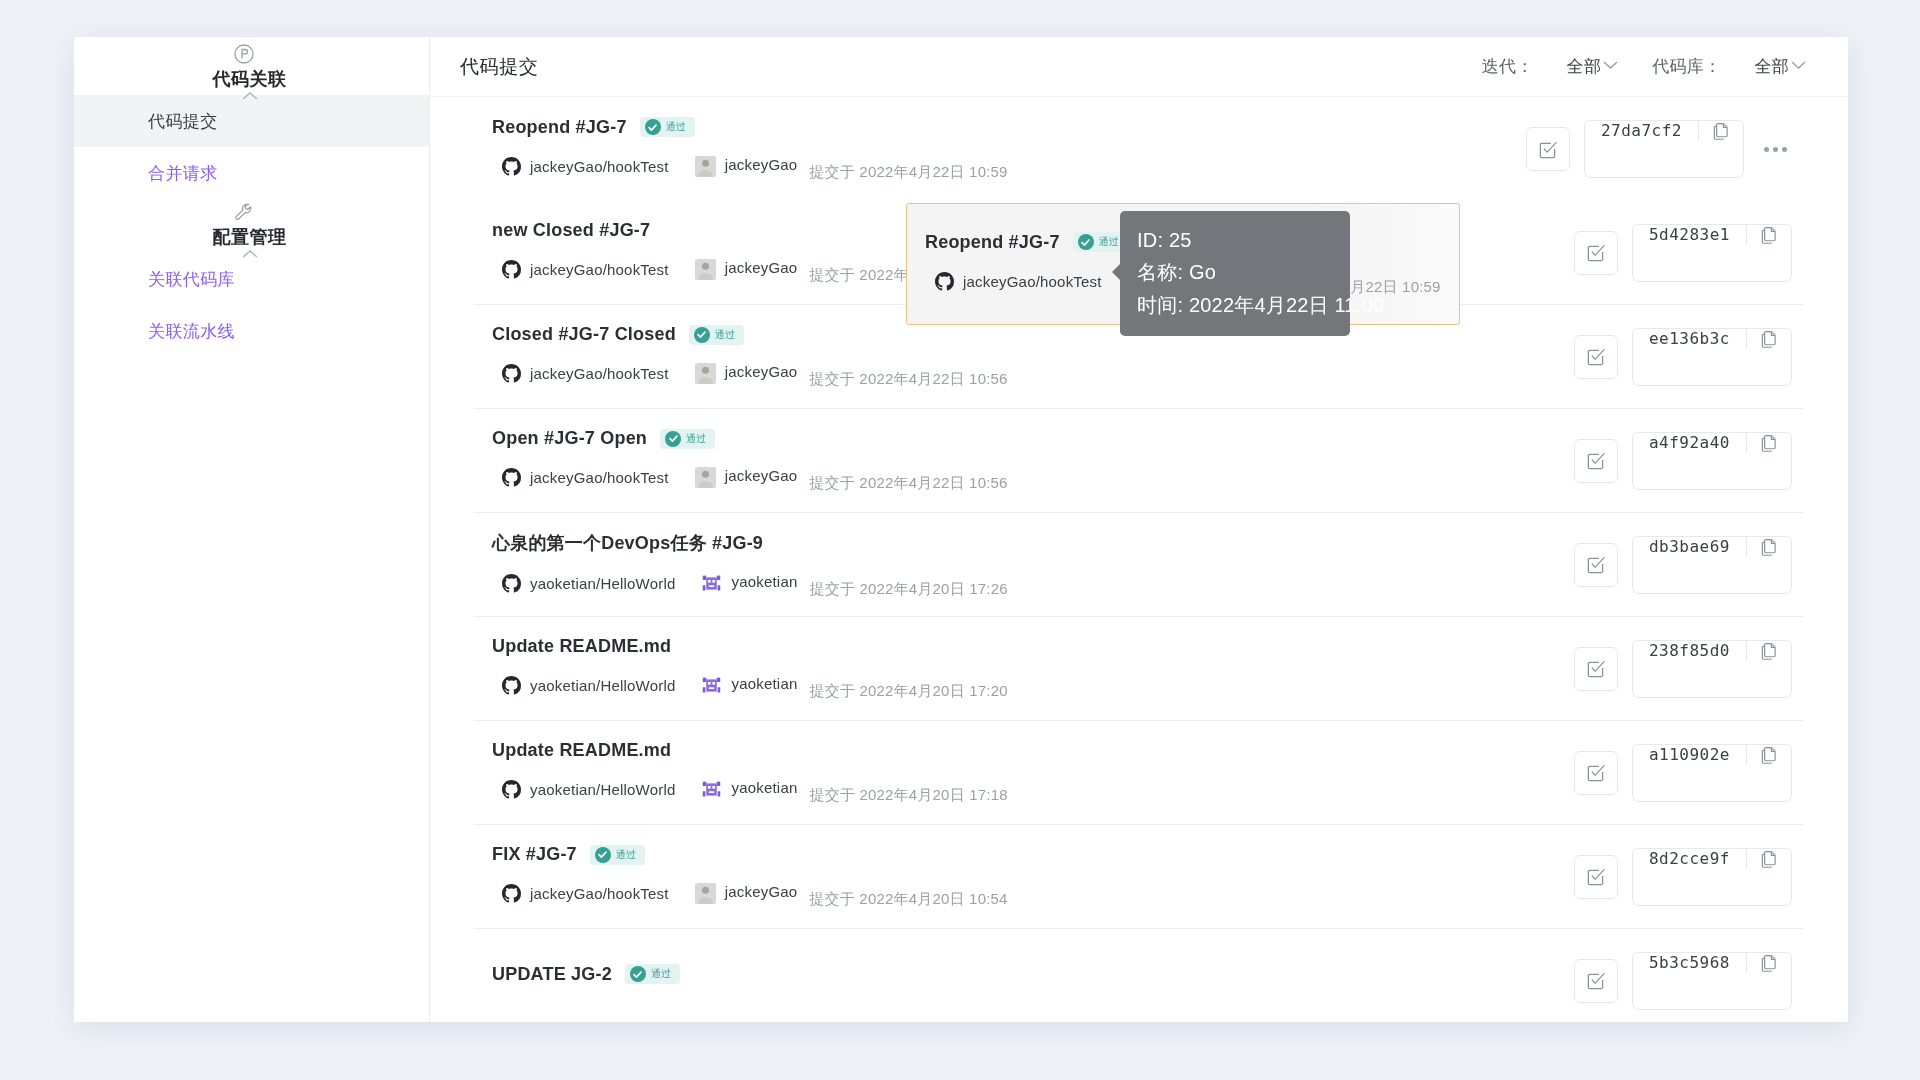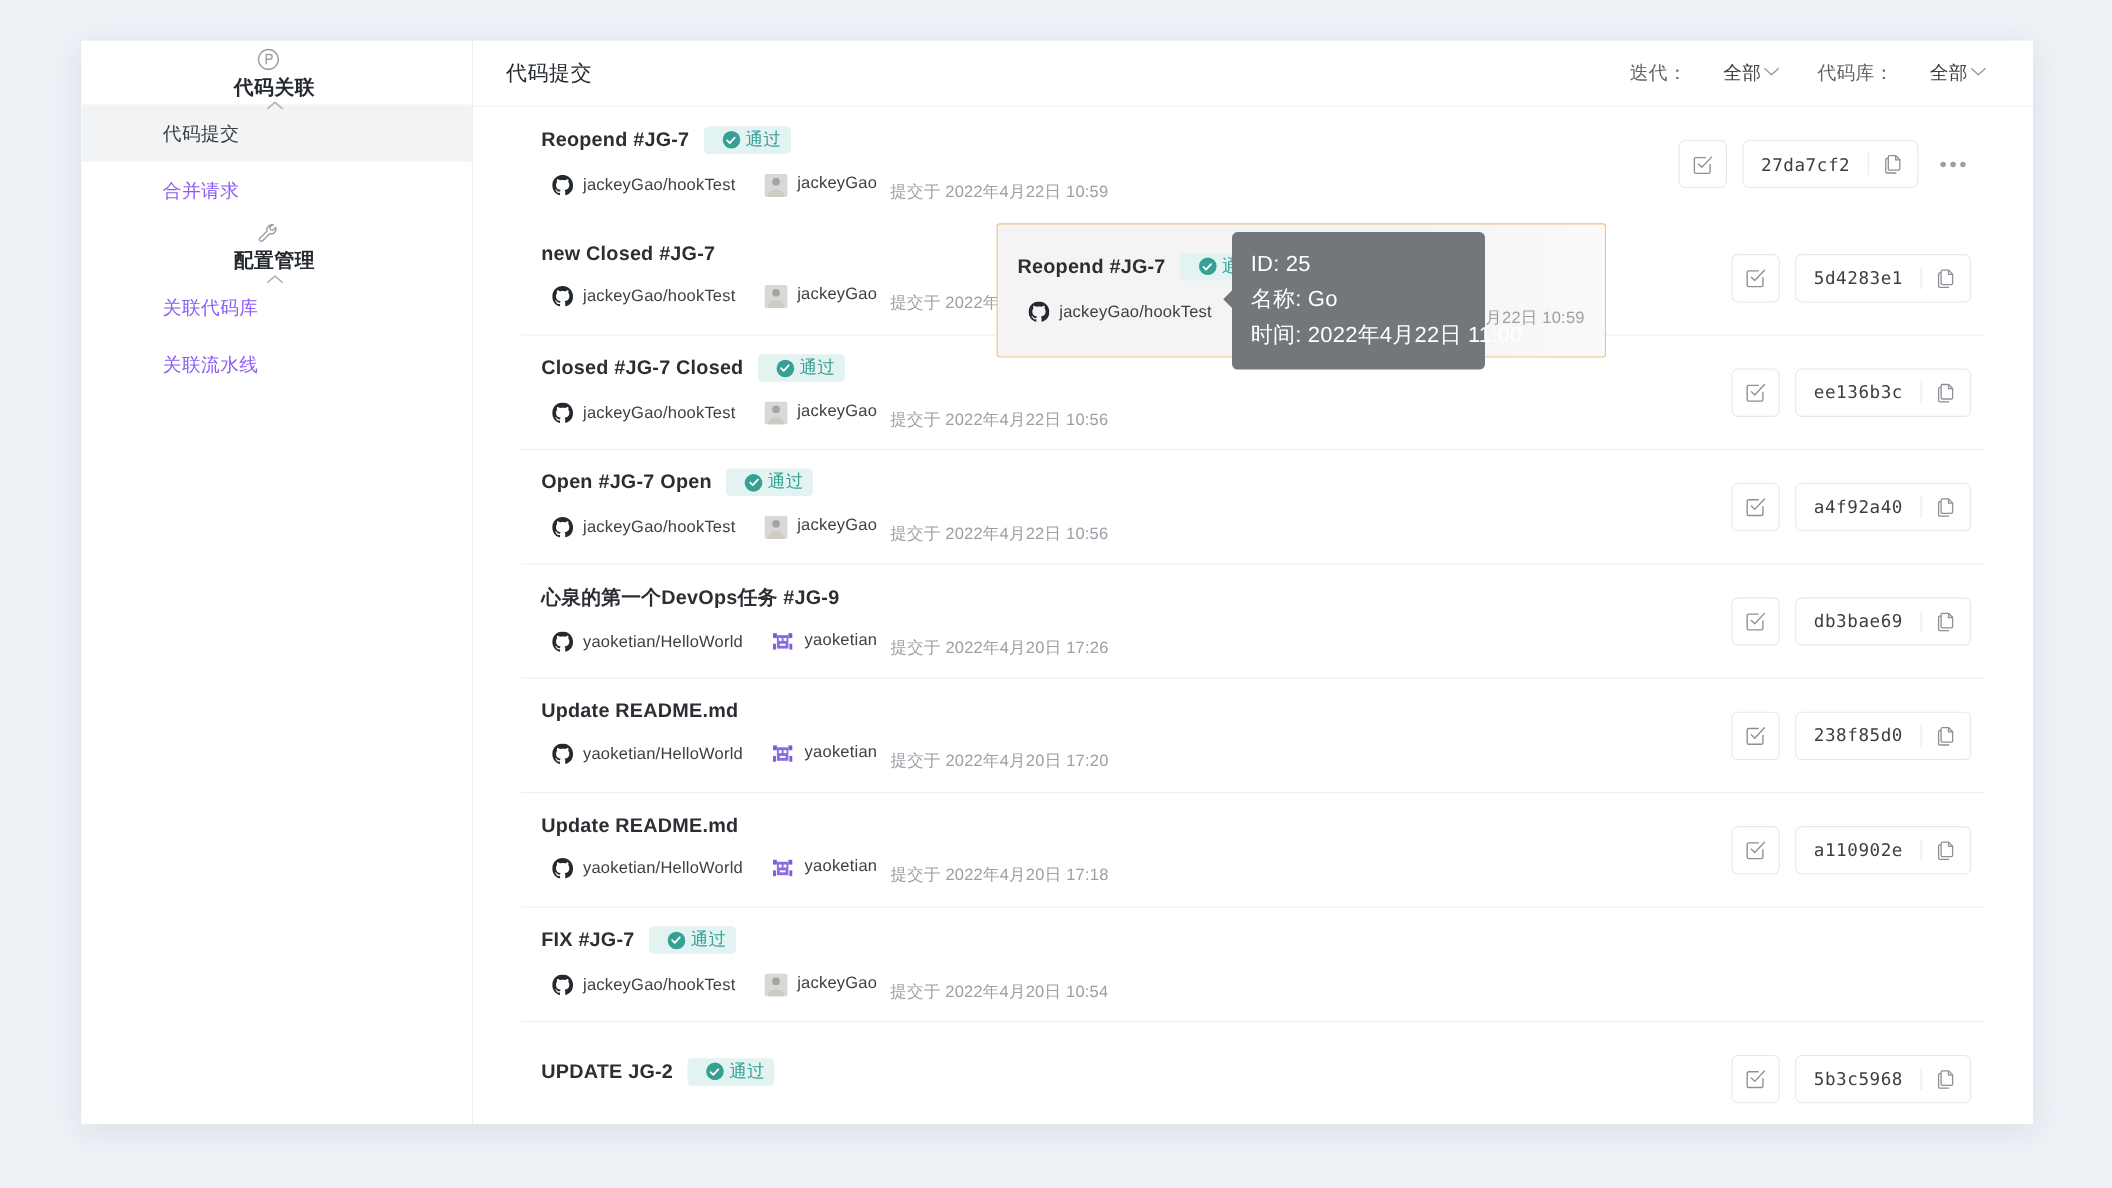--- a/index.html
+++ b/index.html
@@ -122,22 +122,22 @@
   .row-title {
     display: flex; align-items: center; gap: 13px;
     font-size: 18px; font-weight: 700; color: #2b2f33;
     margin-bottom: 13px;
     letter-spacing: .2px;
   }
   .badge {
     display: inline-flex; align-items: center; gap: 5px;
     background: #e3f3f1;
     border-radius: 4px;
-    padding: 2px 9px 2px 17px;
-    font-size: 16px;
+    padding: 2px 9px 2px 5px;
+    font-size: 10px;
     font-weight: 400;
     color: #35a093;
   }
   .badge .bi {
     width: 16px; height: 16px;
     border-radius: 50%;
     background: #35a093;
     display: flex; align-items: center; justify-content: center;
     flex: 0 0 16px;
   }
@@ -161,26 +161,26 @@
   .icon-btn {
     width: 44px; height: 44px;
     border: 1px solid #e6e8eb;
     border-radius: 6px;
     background: #fff;
     display: flex; align-items: center; justify-content: center;
     color: #8a9096;
     cursor: pointer;
   }
   .hash-group {
-    display: flex; align-items: center;
+    display: flex; align-items: flex-start;
     border: 1px solid #e6e8eb;
     border-radius: 6px;
     overflow: hidden;
     background: #fff;
-    height: 44px;
+    height: 58px;
     cursor: pointer;
   }
   .hash-val {
     display: flex; align-items: center; justify-content: center;
     padding: 0 16px;
     font-family: "DejaVu Sans Mono", "Liberation Mono", monospace;
     font-size: 16px;
     color: #3c4043;
     letter-spacing: .5px;
   }
@@ -687,20 +687,38 @@
                   <svg class="avatar" viewBox="0 0 24 24">
                     <rect width="24" height="24" fill="#d8d8d8"></rect>
                     <circle cx="12" cy="8.2" r="4" fill="#a8a39d"></circle>
                     <path d="M3.5 24c0-5 3.8-8 8.5-8s8.5 3 8.5 8z" fill="#cfcac4"></path>
                   </svg>
                   <span>jackeyGao</span>
                 </span>
                 <span class="meta-time"><span>提交于</span> <span>2022年4月20日 10:54</span></span>
               </div>
             </div>
+            <div class="row-right">
+              <div class="icon-btn">
+                <svg width="21" height="21" viewBox="0 0 22 22" fill="none" stroke="currentColor" stroke-width="1.3">
+                  <path d="M18.5 10.6V18a1.5 1.5 0 0 1-1.5 1.5H5A1.5 1.5 0 0 1 3.5 18V6A1.5 1.5 0 0 1 5 4.5h9.5"></path>
+                  <path d="M7.5 10.5l3.2 3.2L20 3.8" stroke-linecap="round" stroke-linejoin="round"></path>
+                </svg>
+              </div>
+              <div class="hash-group">
+                <span class="hash-val">8d2cce9f</span>
+                <span class="hash-copy">
+                  <svg width="20" height="20" viewBox="0 0 22 22" fill="none" stroke="currentColor" stroke-width="1.3" stroke-linejoin="round">
+                    <path d="M7.5 2.8h6.2l4 4V16a1.3 1.3 0 0 1-1.3 1.3H7.5A1.3 1.3 0 0 1 6.2 16V4.1A1.3 1.3 0 0 1 7.5 2.8z"></path>
+                    <path d="M13.6 2.9v4.1h4"></path>
+                    <path d="M6.2 5.6H5A1.3 1.3 0 0 0 3.7 6.9v11.9A1.3 1.3 0 0 0 5 20.1h9.2"></path>
+                  </svg>
+                </span>
+              </div>
+            </div>
           </div>
           <div class="row">
             <div class="row-left">
               <div class="row-title">
                 <span>UPDATE JG-2</span>
                 <span class="badge">
                   <span class="bi">
                     <svg width="11" height="11" viewBox="0 0 12 12" fill="none" stroke="#fff" stroke-width="1.8" stroke-linecap="round" stroke-linejoin="round">
                       <path d="M2.2 6.2l2.6 2.6 5-5.4"></path>
                     </svg>

